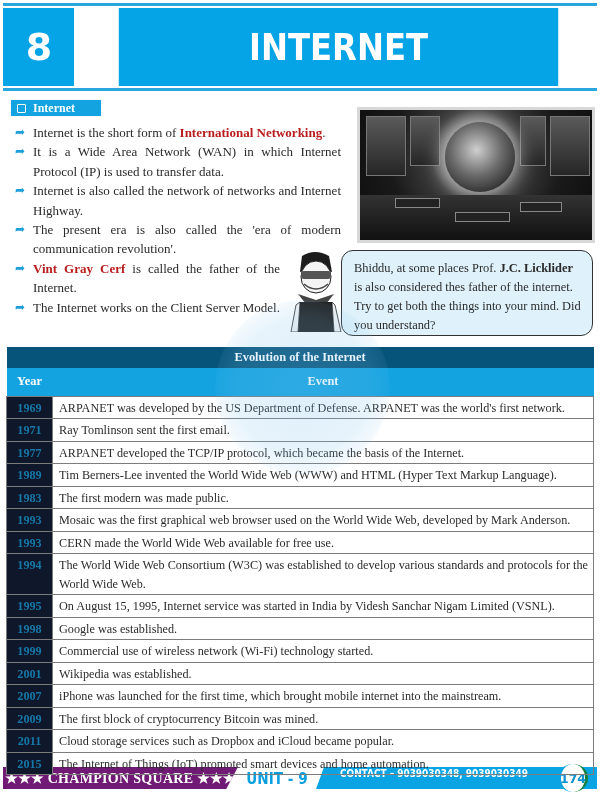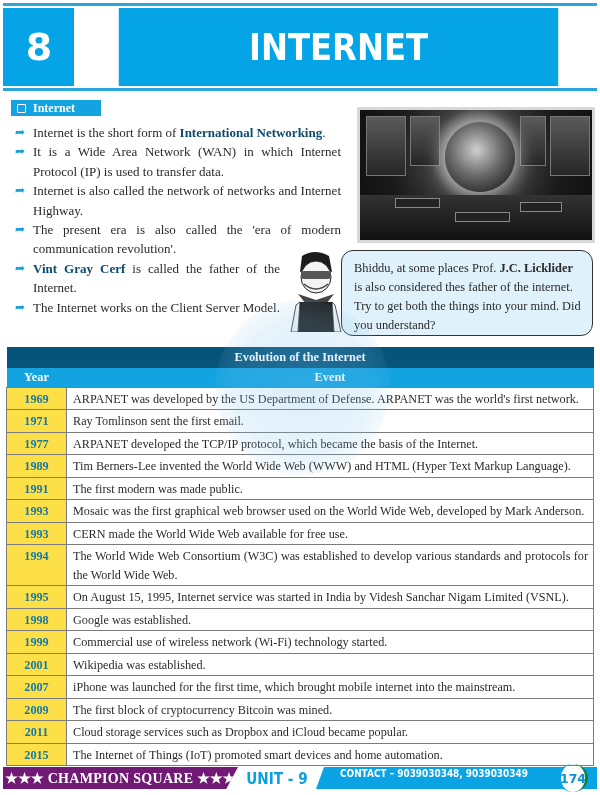--- a/index.html
+++ b/index.html
@@ -20,21 +20,21 @@
     
     .sec-tag { position: absolute; left: 11px; top: 100px; width: 90px; height: 16px; background: #13a3e0;
       color: #fff; font-weight: bold; font-size: 12px; display: flex; align-items: center; padding-left: 6px; gap: 7px; }
     .sec-tag .sq { width: 9px; height: 9px; border: 1.6px solid #fff; border-radius: 1px; }
 
     
     .bullets { position: absolute; left: 15px; top: 123px; width: 326px; list-style: none; font-size: 13px; line-height: 19.4px; }
     .bullets li { position: relative; padding-left: 18px; text-align: justify; margin-bottom: 0px; }
     .bullets li .arrow { position: absolute; left: 0; top: 0; color: #1a9fd8; font-weight: bold; font-size: 12px; font-family: "DejaVu Sans", sans-serif; }
     .bullets li.narrow { width: 265px; }
-    .bullets b { color: #0c4a6e; }
+    .bullets b { color: #b91c1c; }
 
     
     .net-img { position: absolute; left: 357px; top: 107px; width: 238px; height: 136px; border: 3px solid #d8d8d8;
       background: radial-gradient(circle at 50% 35%, #e9e9e9 0%, #9b9b9b 14%, #3d3d3d 32%, #1a1a1a 60%, #0c0c0c 100%); overflow: hidden; }
     .net-img .globe { position: absolute; left: 85px; top: 12px; width: 70px; height: 70px; border-radius: 50%;
       background: radial-gradient(circle at 45% 40%, #cfcfcf, #6a6a6a 45%, #2b2b2b 80%); box-shadow: 0 0 18px 6px rgba(255,255,255,0.45); }
     .net-img .panel { position: absolute; top: 6px; width: 40px; height: 60px; background: linear-gradient(#5a5a5a, #262626); border: 1px solid #777; }
     .net-img .router { position: absolute; height: 10px; background: #222; border: 1px solid #888; }
     .net-img .floor { position: absolute; left: 0; right: 0; bottom: 0; height: 45px; background: linear-gradient(#333, #111); }
 
@@ -43,23 +43,23 @@
     .speech { position: absolute; left: 341px; top: 250px; width: 252px; height: 86px; background: #dff2fb;
       border: 1.5px solid #333; border-radius: 12px; padding: 8px 10px 6px 12px; font-size: 12.4px; line-height: 19px; }
 
     
     .wm { position: absolute; left: 215px; top: 300px; width: 175px; height: 175px; border-radius: 50%;
       background: radial-gradient(circle, rgba(120,190,235,0.25) 0%, rgba(120,190,235,0.18) 55%, rgba(120,190,235,0.08) 70%, rgba(255,255,255,0) 72%); pointer-events: none; z-index: 3; }
 
     
     .tbl { position: absolute; left: 6px; top: 347px; width: 588px; border-collapse: collapse; font-size: 12.2px; z-index: 2; }
     .tbl th.title { background: #07547a; color: #fff; font-weight: bold; height: 21px; font-size: 12.4px; text-align: center; }
-    .tbl th.colh { background: #13a3e0; color: #fff; font-weight: bold; height: 19px; font-size: 12.4px; text-align: center; }
+    .tbl th.colh { background: #13a3e0; color: #fff; font-weight: bold; height: 28px; font-size: 12.4px; text-align: center; }
     .tbl td { border: 1px solid #7c7c7c; padding: 2px 5px 1px 6px; line-height: 18.5px; vertical-align: top; text-align: justify; }
-    .tbl td.yr { width: 60px; background: #fde047; color: #1678a8; font-weight: bold; text-align: center; padding-left: 0; padding-right: 0; }
+    .tbl td.yr { width: 46px; background: #0f172a; color: #1678a8; font-weight: bold; text-align: center; padding-left: 0; padding-right: 0; }
     .tbl tr.row td { background-clip: padding-box; }
     .tbl td.ev { color: #2b2b2b; }
 
     
     .ftr { position: absolute; top: 767px; left: 0; width: 600px; height: 22px; font-family: "DejaVu Sans", sans-serif; }
     .ftr-left { position: absolute; left: 3px; top: 0; width: 235px; height: 22px; background: #701a75;
       clip-path: polygon(0 0, 100% 0, 95% 100%, 0 100%); color: #fff; font-family: "Liberation Serif", serif; font-weight: bold; font-size: 14px;
       display: flex; align-items: center; justify-content: center; letter-spacing: 0.3px; }
     .ftr-unit { position: absolute; left: 238px; top: -2px; width: 78px; height: 26px; color: #0a9fdf; font-weight: bold; font-size: 16px;
       display: flex; align-items: center; justify-content: center; transform: scaleX(0.85); }
@@ -162,21 +162,21 @@
       </tr>
     <tr class="row">
         <td class="yr">1977</td>
         <td class="ev">ARPANET developed the TCP/IP protocol, which became the basis of the Internet.</td>
       </tr>
     <tr class="row">
         <td class="yr">1989</td>
         <td class="ev">Tim Berners-Lee invented the World Wide Web (WWW) and HTML (Hyper Text Markup Language).</td>
       </tr>
     <tr class="row">
-        <td class="yr">1991</td>
+        <td class="yr">1983</td>
         <td class="ev">The first modern was made public.</td>
       </tr>
     <tr class="row">
         <td class="yr">1993</td>
         <td class="ev">Mosaic was the first graphical web browser used on the World Wide Web, developed by Mark Anderson.</td>
       </tr>
     <tr class="row">
         <td class="yr">1993</td>
         <td class="ev">CERN made the World Wide Web available for free use.</td>
       </tr>

